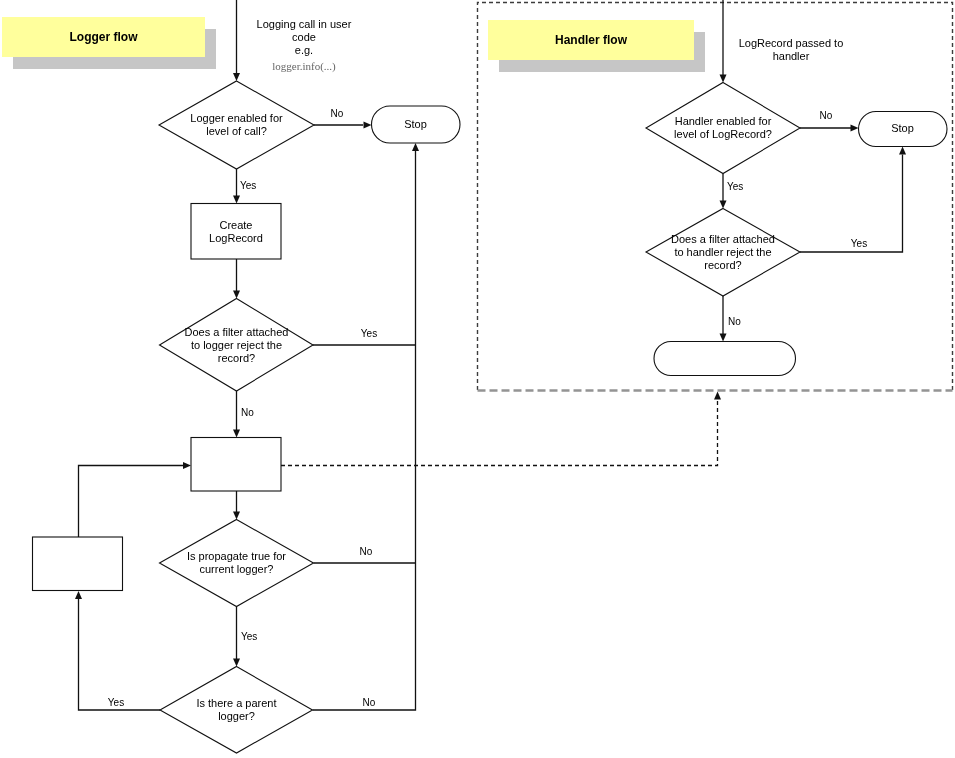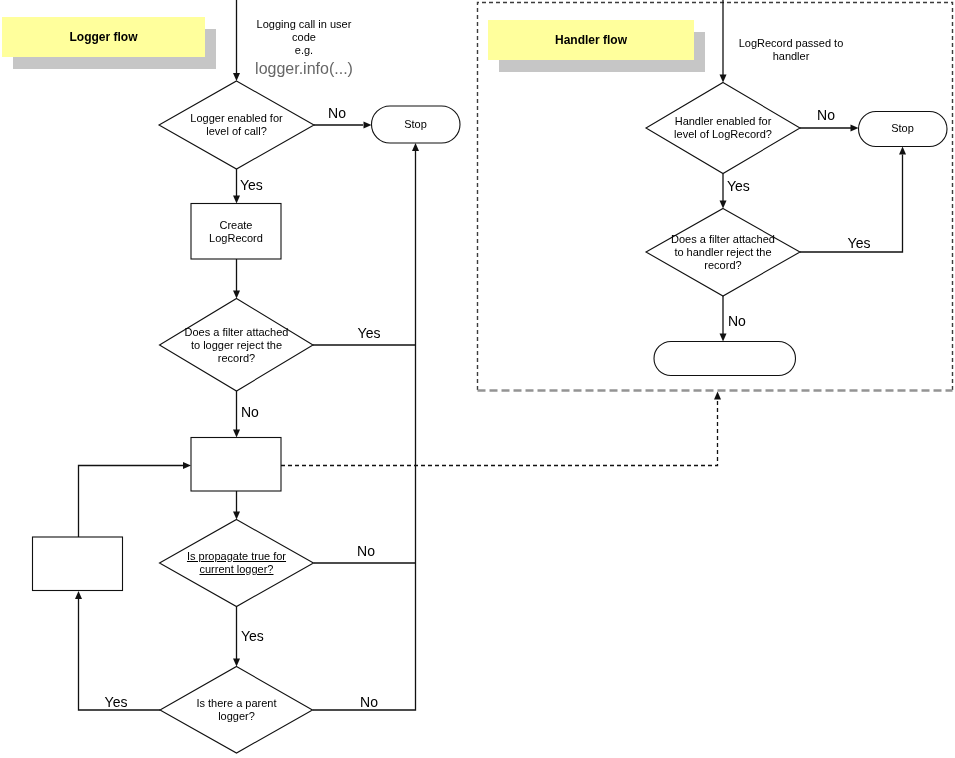--- a/index.html
+++ b/index.html
@@ -7,33 +7,33 @@
     position:relative; width:955px; height:758px; background:#ffffff;
     font-family:"Liberation Sans", sans-serif; color:#000; overflow:hidden;
   }
   .canvas svg { position:absolute; left:0; top:0; }
   .node-t {
     position:absolute; display:flex; align-items:center; justify-content:center;
     text-align:center; font-size:11px; line-height:13px; white-space:pre-line;
     color:#000;
   }
   .lbl {
-    position:absolute; font-size:14px; line-height:13px; text-align:center;
+    position:absolute; font-size:10px; line-height:13px; text-align:center;
     white-space:pre; color:#000;
   }
   .lbl.left { text-align:left; }
   .tag {
     position:absolute; background:var(--label-bg,#ffff9c);
     box-shadow:11px 12px 0 0 var(--label-shadow,#c6c6c6);
     display:flex; align-items:center; justify-content:center;
     font-size:12px; font-weight:bold; color:#000;text-align:center;
   }
   .mono {
-    position:absolute; font-family:Liberation Sans, sans-serif;
-    font-size:16px; color:#666; text-align:center; white-space:pre;
+    position:absolute; font-family:Liberation Serif, serif;
+    font-size:11px; color:#666; text-align:center; white-space:pre;
   }
 </style>
 </head>
 <body>
 
 <div class="canvas">
 
   <svg width="955" height="758" viewBox="0 0 955 758">
 
     <g stroke="#111" stroke-width="1.3" fill="none">
@@ -122,21 +122,21 @@
   <div class="node-t" style="left:191px; top:204px; width:90px; height:55px;">Create
 LogRecord</div>
 
   <div class="node-t" style="left:160px; top:321px; width:153px; height:48px;">Does a filter attached
 to logger reject the
 record?</div>
   <div class="lbl" style="left:353px; top:327px; width:32px;">Yes</div>
   <div class="lbl left" style="left:241px; top:406px; width:34px;">No</div>
 
 
-  <div class="node-t" style="left:158px; top:541px; width:157px; height:44px;text-decoration:underline;">Is propagate true for
+  <div class="node-t" style="left:158px; top:541px; width:157px; height:44px;">Is propagate true for
 current logger?</div>
   <div class="lbl" style="left:351px; top:545px; width:30px;">No</div>
   <div class="lbl left" style="left:241px; top:630px; width:34px;">Yes</div>
 
   <div class="node-t" style="left:164px; top:688px; width:145px; height:44px;">Is there a parent
 logger?</div>
   <div class="lbl" style="left:100px; top:696px; width:32px;">Yes</div>
   <div class="lbl" style="left:354px; top:696px; width:30px;">No</div>
 
 

